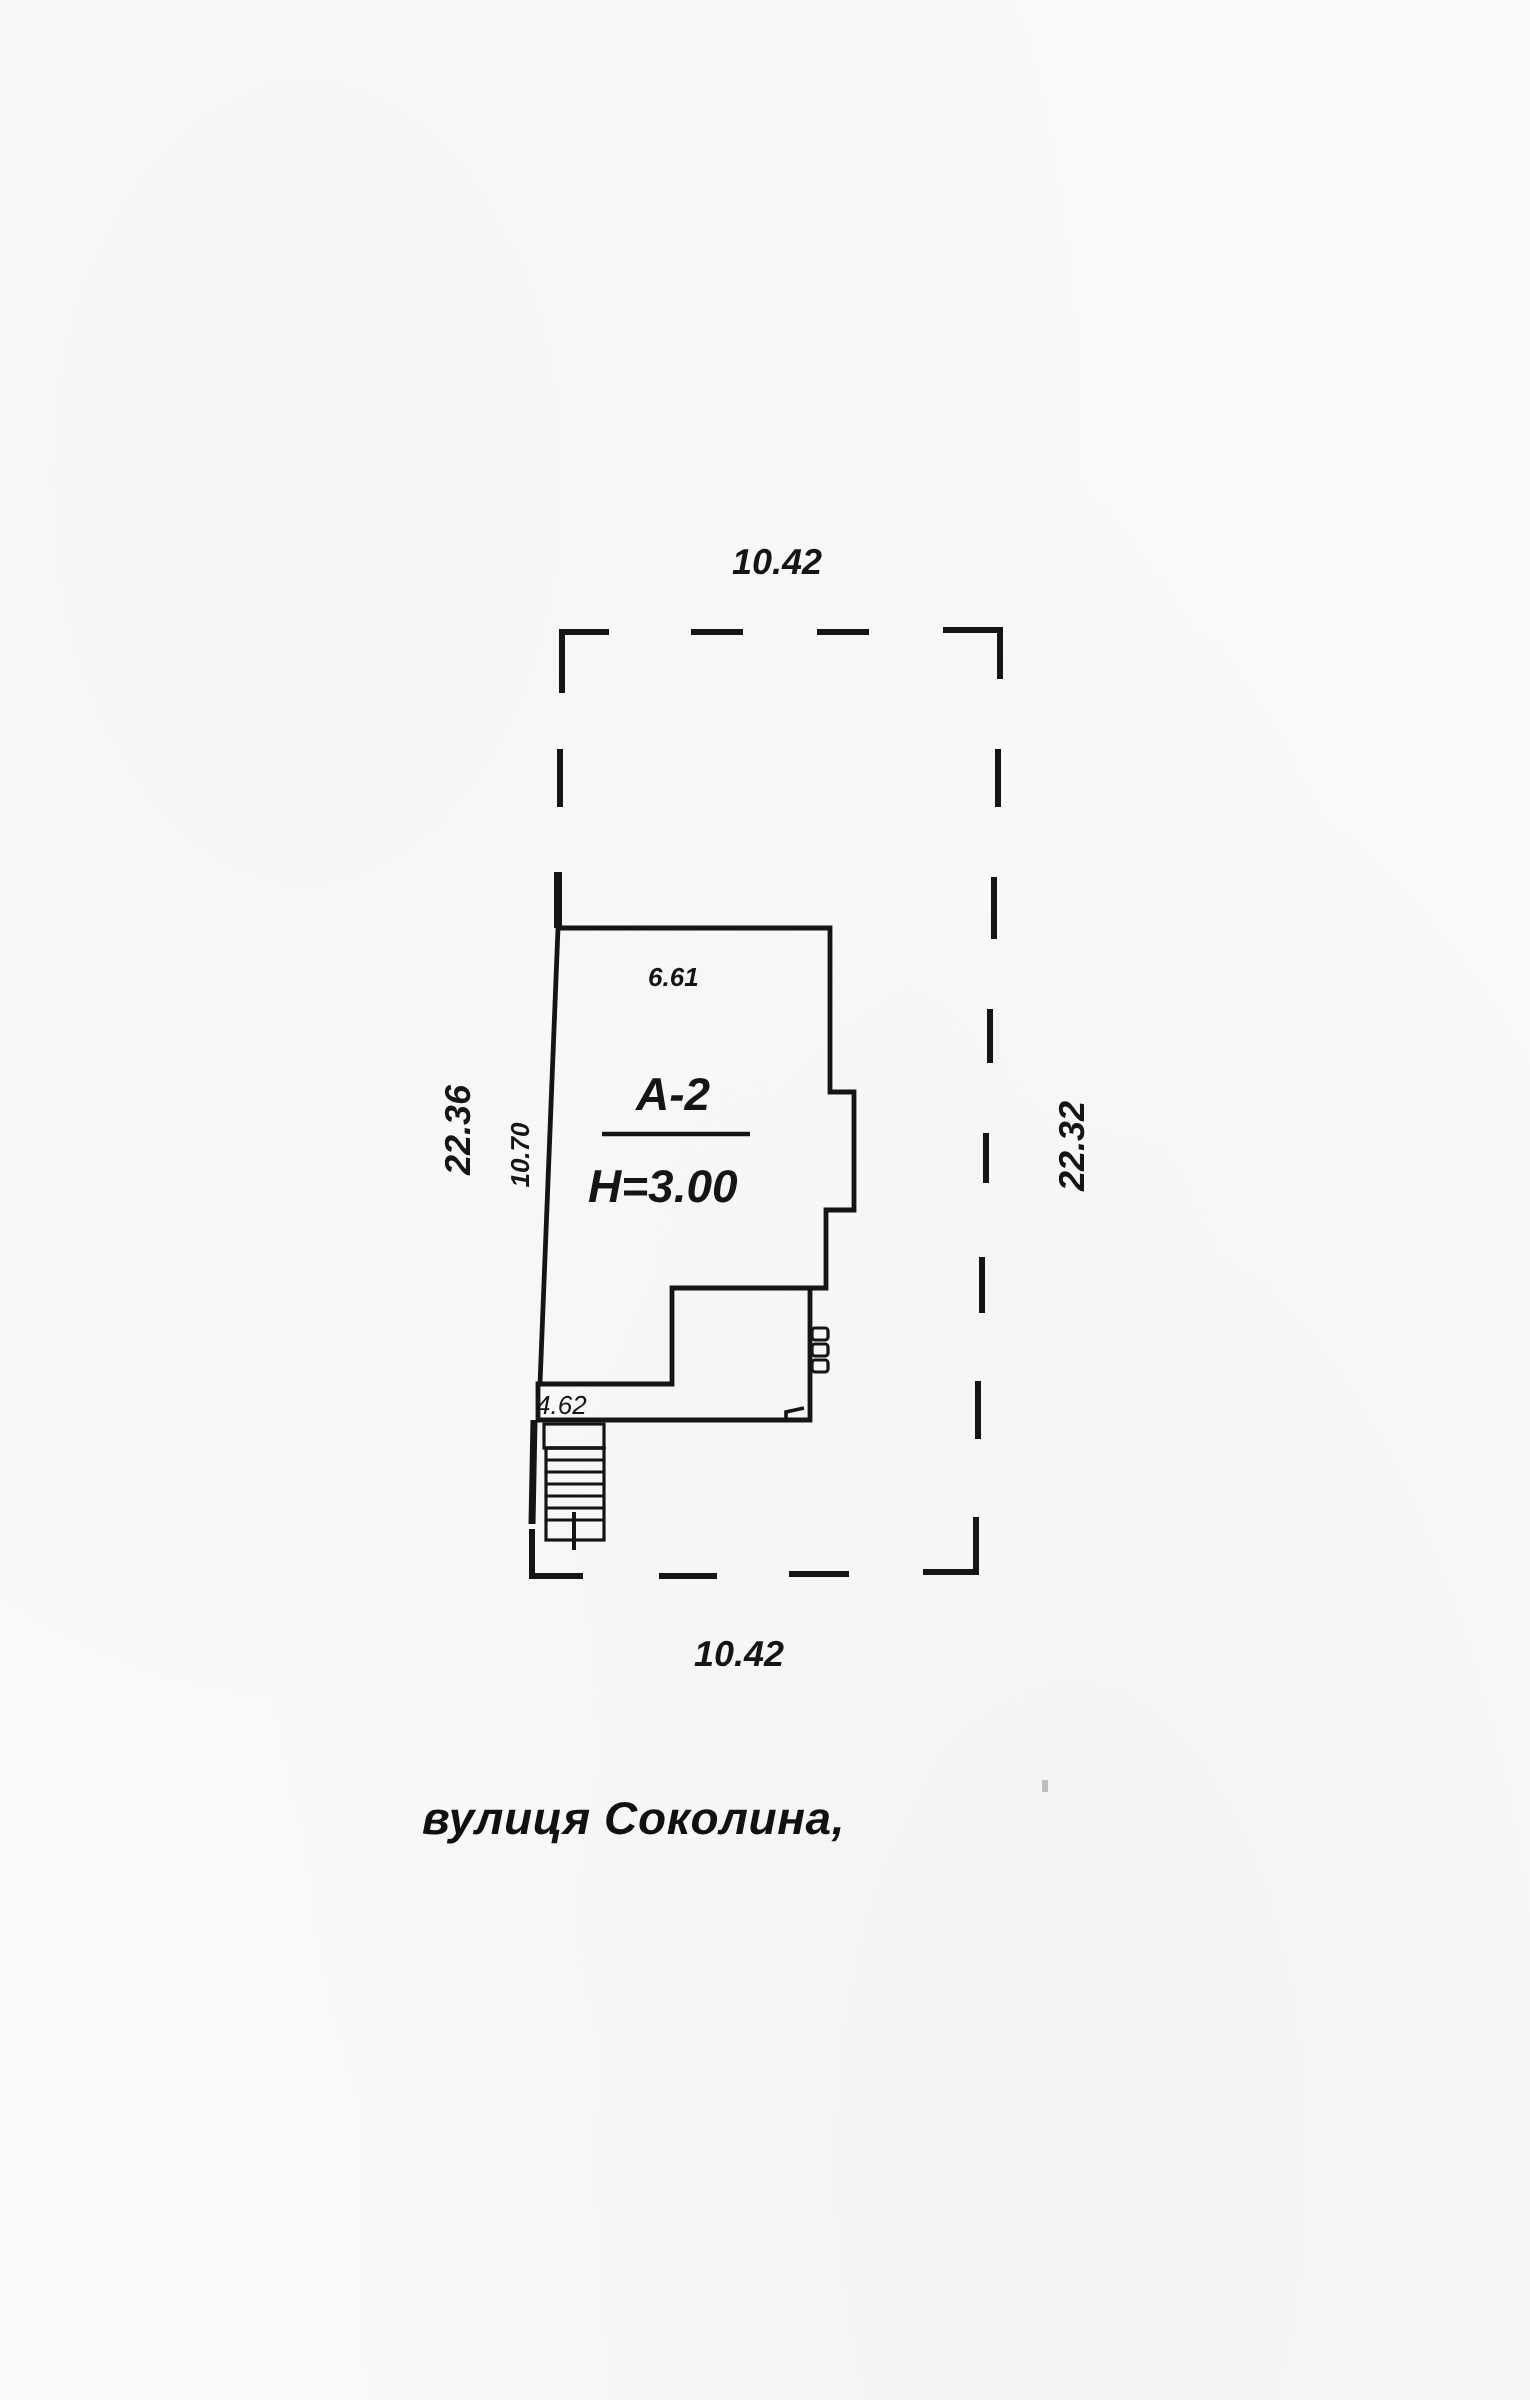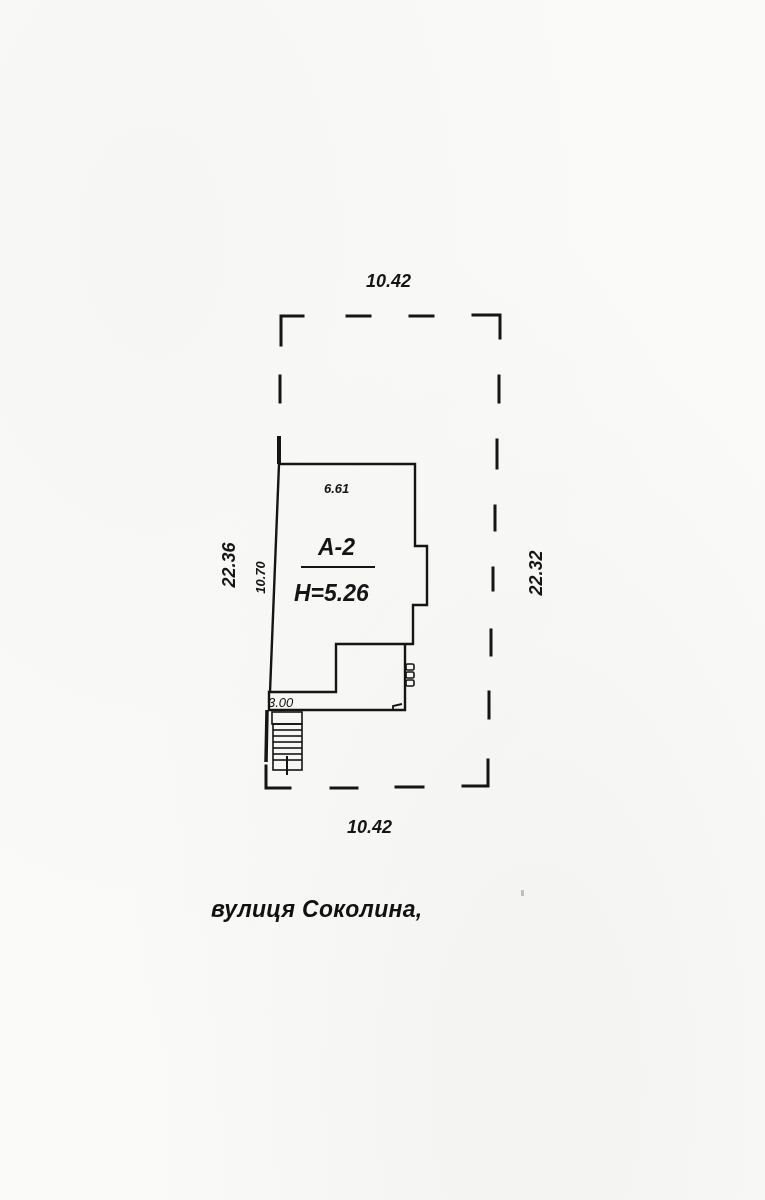--- a/index.html
+++ b/index.html
@@ -96,19 +96,19 @@
   <line x1="301" y1="567" x2="375" y2="567" stroke="#151515" stroke-width="2.2"></line>
 </svg>
 
 <div class="lbl" style="left:366px; top:272px; font-size:18px;">10.42</div>
 <div class="lbl" style="left:347px; top:818px; font-size:18px;">10.42</div>
 <div class="lbl rot" style="left:204px; top:556px; font-size:18px; width:50px; text-align:center;">22.36</div>
 <div class="lbl rot" style="left:511px; top:564px; font-size:18px; width:50px; text-align:center;">22.32</div>
 
 <div class="lbl" style="left:324px; top:442px; font-size:13px;margin-top:40px;">6.61</div>
 <div class="lbl rot" style="left:238px; top:571px; font-size:13px; width:44px; text-align:center;">10.70</div>
-<div class="lbl" style="left:268px; top:696px; font-size:13px; font-weight:normal;">3.00</div>
+<div class="lbl" style="left:268px; top:696px; font-size:13px; font-weight:normal;">4.62</div>
 
 <div class="lbl" style="left:318px; top:536px; font-size:23px; font-style:italic;text-align:center;">A-2</div>
-<div class="lbl" style="left:294px; top:582px; font-size:23px;">H=5.26</div>
+<div class="lbl" style="left:294px; top:582px; font-size:23px;">H=3.00</div>
 
 <div class="street">вулиця Соколина,</div>
 <div class="speck"></div>
 
 </body></html>

